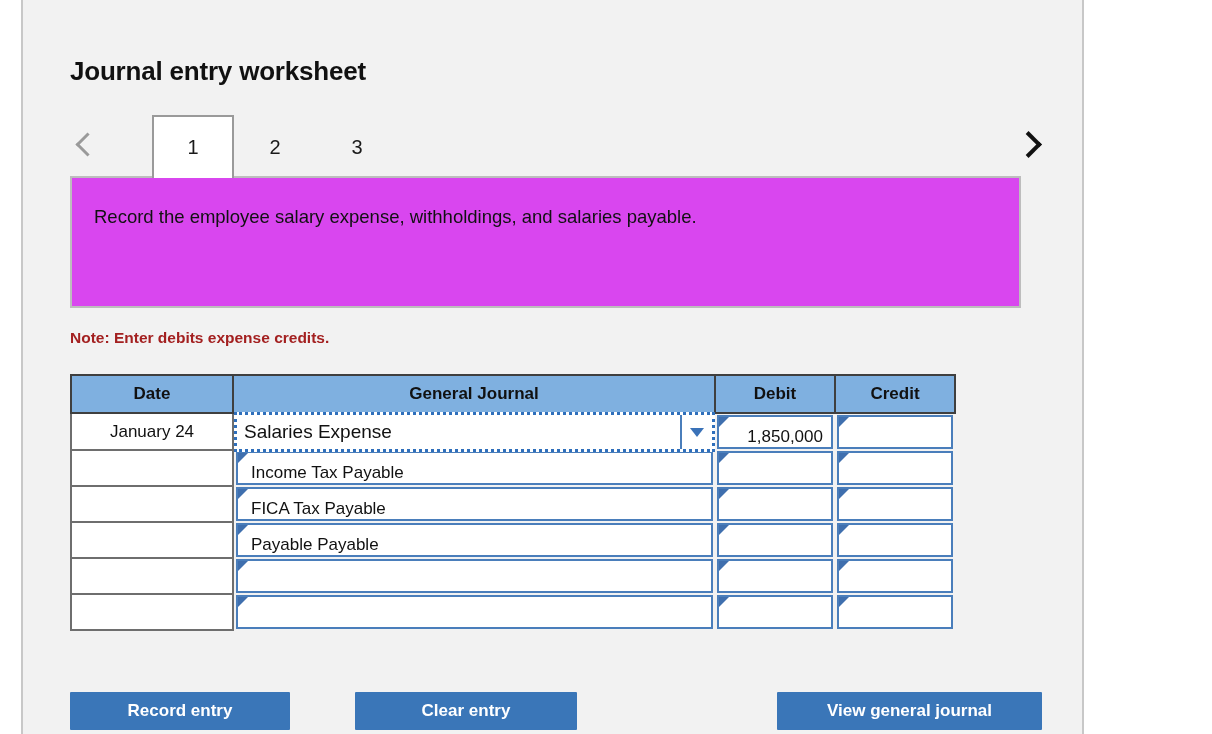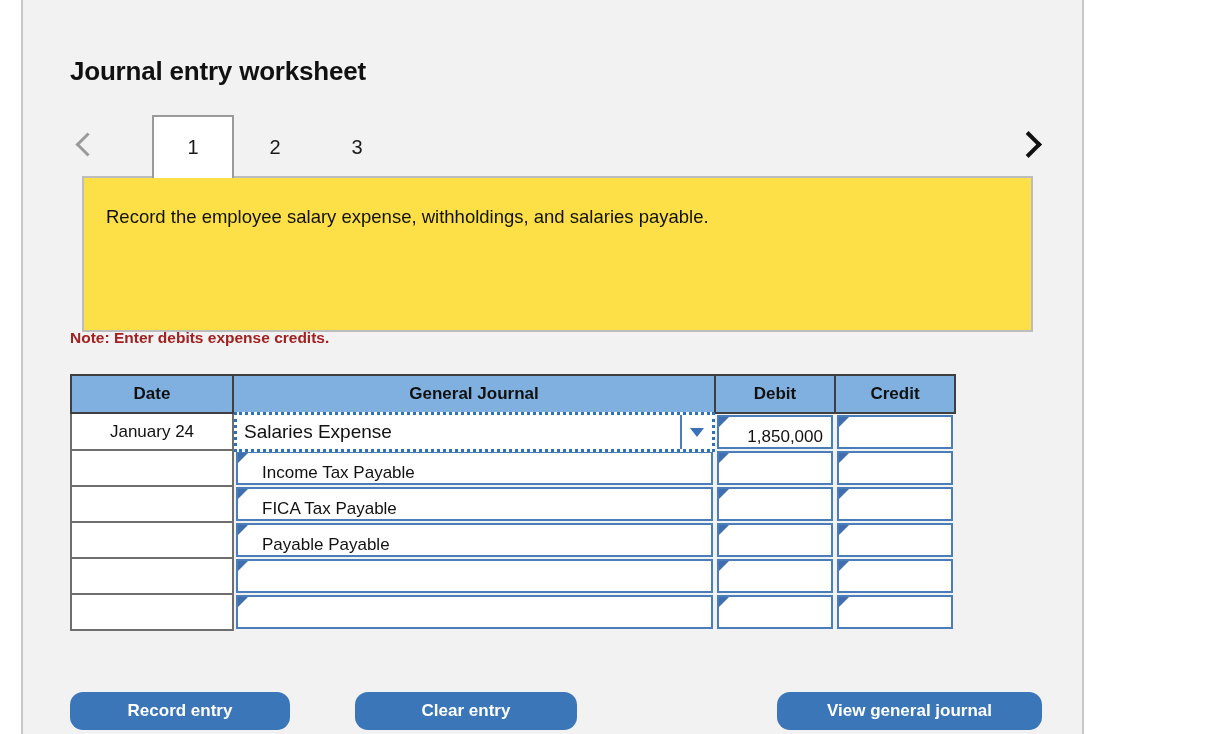--- a/index.html
+++ b/index.html
@@ -103,25 +103,25 @@
   .tab.active {
     background: #ffffff;
     border-color: #9a9a9a;
     position: relative;
     z-index: 3;
   }
 
   
   .instruction-box {
     position: absolute;
-    left: 12px;
+    left: 0px;
     top: 146px;
     width: 951px;
-    height: 156px;
-    background: #fde047;
+    height: 132px;
+    background: #d946ef;
     border: 2px solid #bdbdbd;
     z-index: 1;
   }
   .instruction-text {
     position: absolute;
     left: 22px;
     top: 28px;
     font-size: 18.5px;
     color: #111111;
   }
@@ -182,21 +182,21 @@
     position: absolute;
     left: 2px; right: 2px; top: 1px; bottom: 1px;
     background: #ffffff;
     border: 2px solid #4a7ebb;
     display: flex;
     align-items: flex-end;
   }
   .inputcell .val {
     font-size: 17px;
     color: #111111;
-    padding-left: 24px;
+    padding-left: 13px;
     white-space: nowrap;
   }
   .inputcell.num .val {
     width: 100%;
     text-align: right;
     padding-right: 8px;
     padding-left: 0;
   }
   
   .inputcell::before {
@@ -244,21 +244,21 @@
   .btnrow { position: absolute; left: 0px; top: 662px; width: 975px; height: 50px; }
   .btn {
     position: absolute;
     top: 0;
     height: 38px;
     background: #3a76b8;
     color: #ffffff;
     font-size: 17px;
     font-weight: bold;
     border: none;
-    border-radius: 13px;
+    border-radius: 1px;
     cursor: pointer;
     font-family: "Liberation Sans", sans-serif;
   }
   #btn-record { left: 0px;   width: 220px; }
   #btn-clear  { left: 285px; width: 222px; }
   #btn-view   { left: 707px; width: 265px; }
 </style>
 </head>
 <body>
 

